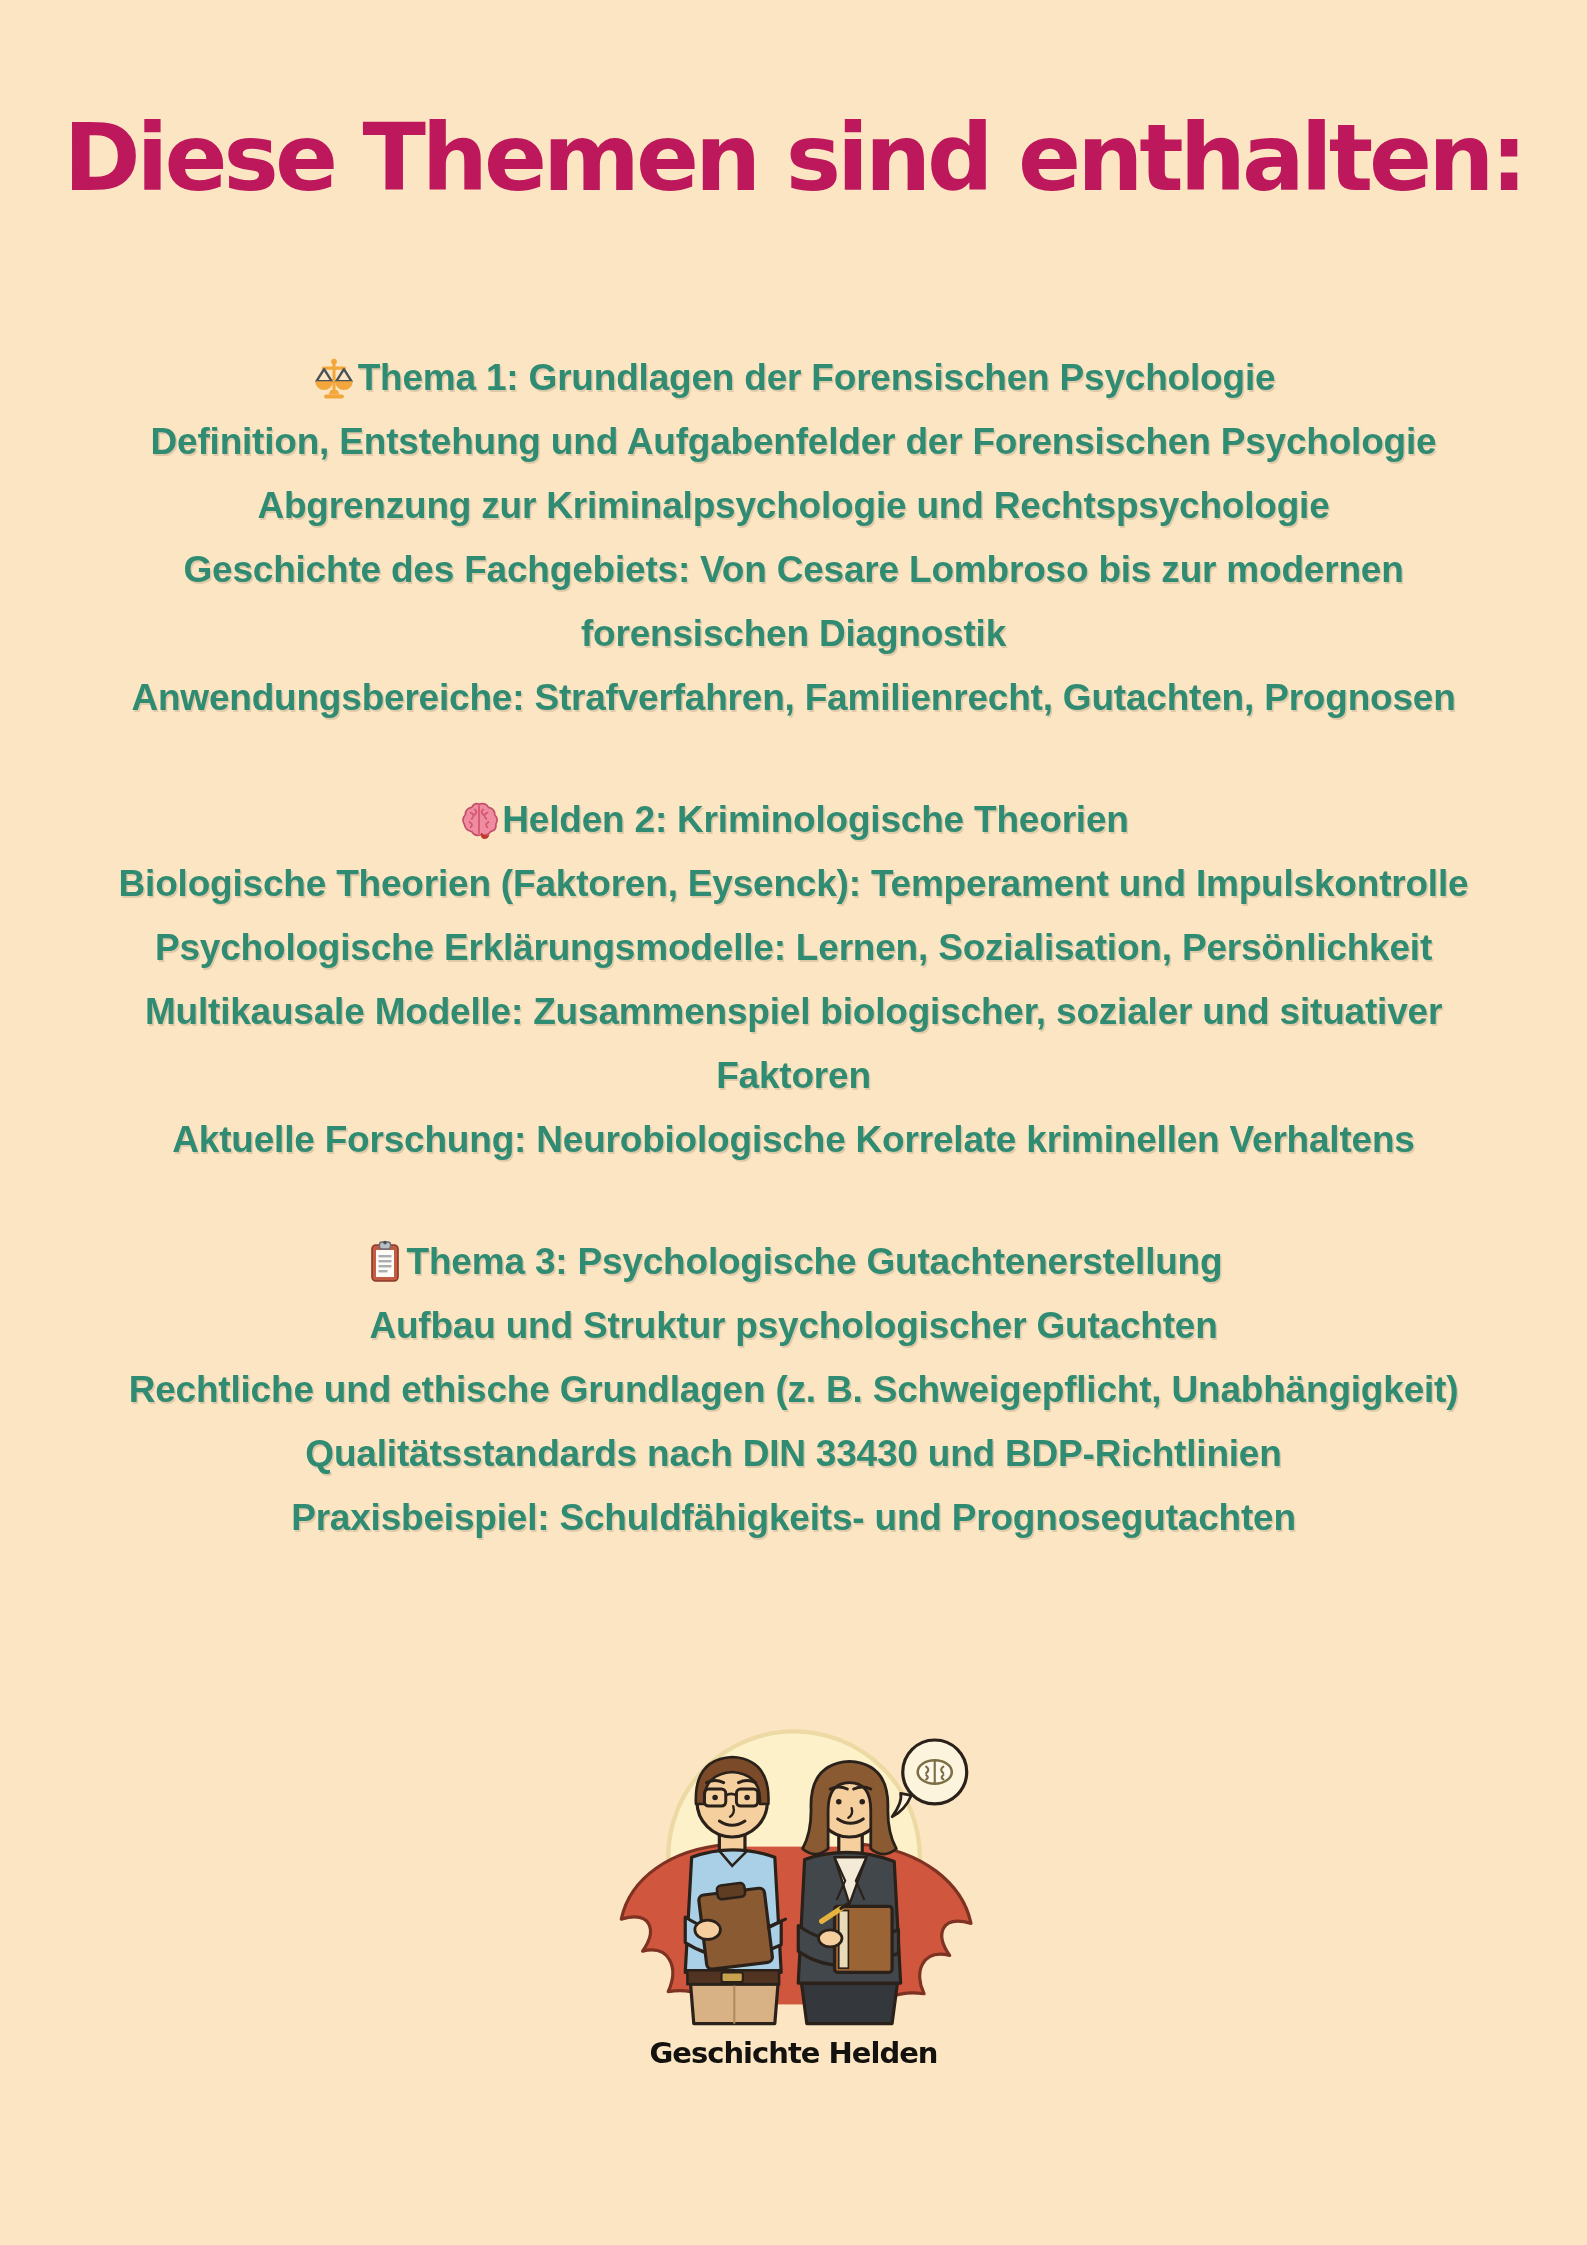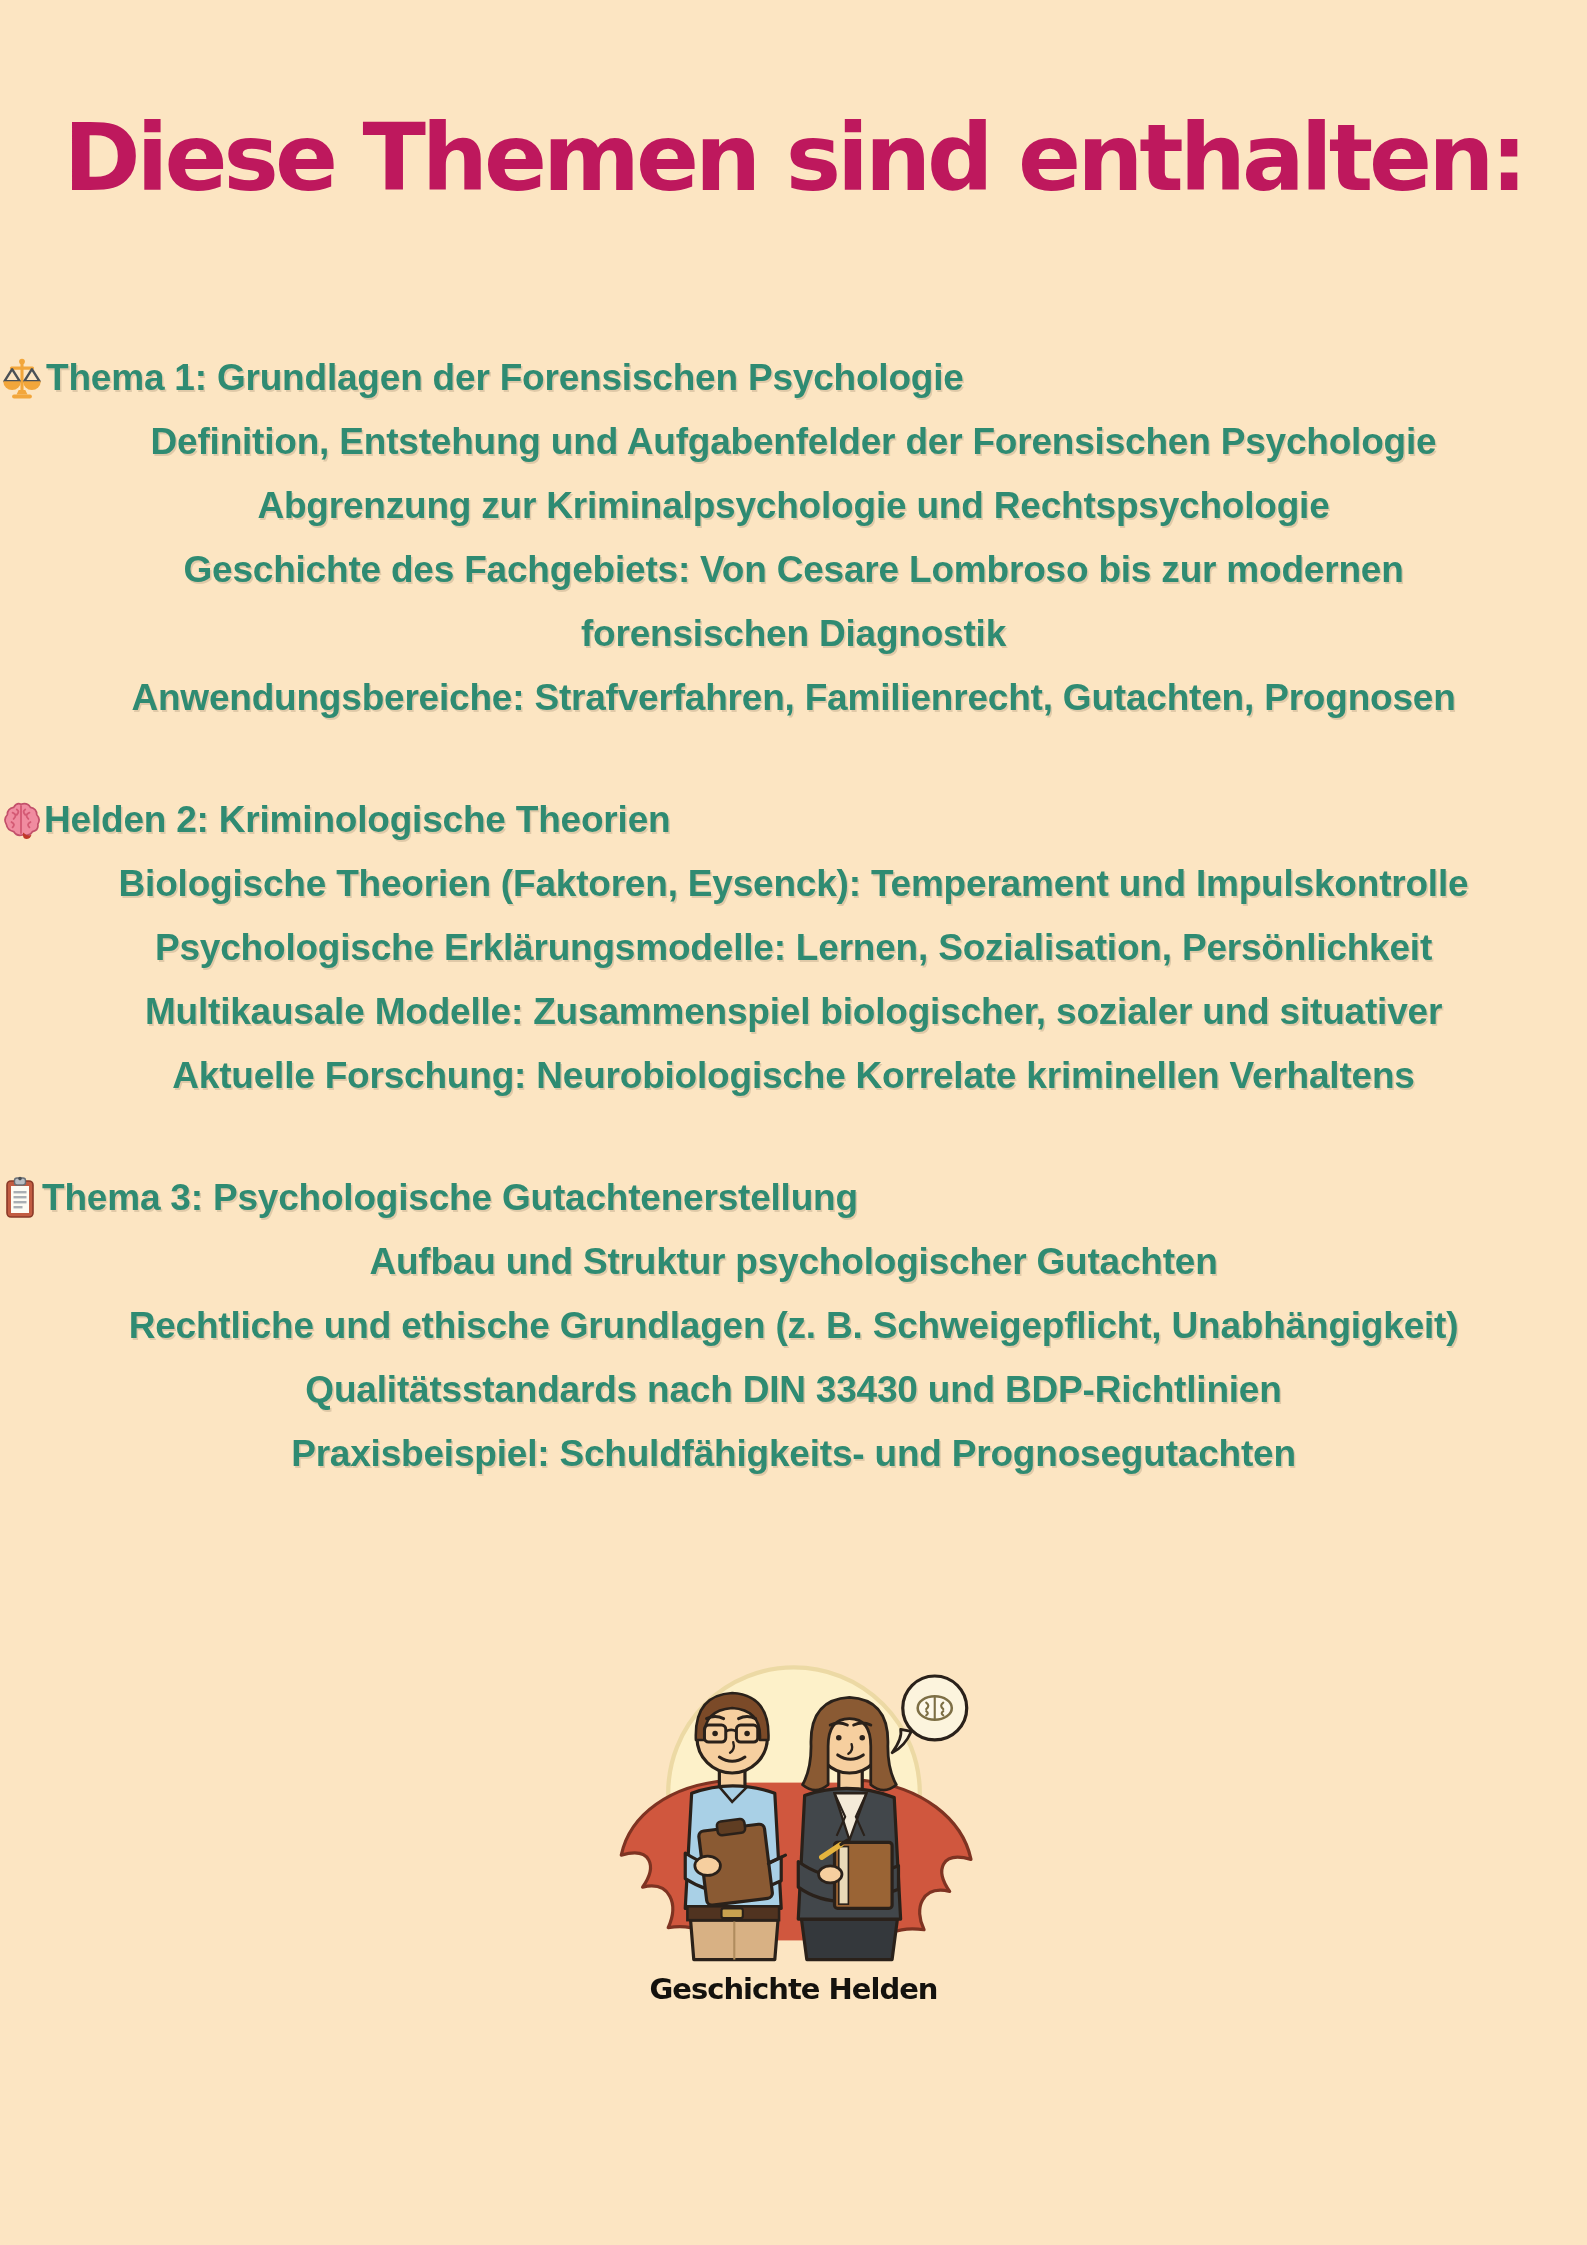--- a/index.html
+++ b/index.html
@@ -17,21 +17,21 @@
     font-size:93px;
     font-weight:bold;
     letter-spacing:-4px;
     color:#be185d;
     line-height:1.05;
   }
   .content { margin-top:138px; }
   .section { margin-top:58px; }
   .section.first { margin-top:0; }
   .heading-row {
-    display:flex; justify-content:flex-start; align-items:center; gap:2px;
+    display:flex; justify-content:center; align-items:center; gap:2px;
     height:64px;
   }
   .heading-text, .line {
     font-size:37px;
     font-weight:bold;
     color:#2f8b72;
     letter-spacing:-0.2px;
     line-height:64px;
     white-space:nowrap;
     text-shadow:1.5px 2px 0 rgba(140,120,90,0.25);
@@ -86,20 +86,21 @@
             <path d="M20,6 L20,33" stroke="#d45a74" stroke-width="1.8" fill="none"></path>
             <path d="M12,13 q5,2 1,6 M11,22 q4,2 1,5 M28,13 q-5,2 -1,6 M29,22 q-4,2 -1,5 M16,10 q3,2 0,5 M24,10 q-3,2 0,5" stroke="#d45a74" stroke-width="1.8" fill="none" stroke-linecap="round"></path>
             <path d="M22,32 q4,4 8,2 q-1,4 -5,4 q-4,0 -3,-6 Z" fill="#c0392b"></path>
           </svg>
         </span>
         <span class="heading-text">Helden 2: Kriminologische Theorien</span>
       </div>
       <div class="line">Biologische Theorien (Faktoren, Eysenck): Temperament und Impulskontrolle</div>
       <div class="line">Psychologische Erklärungsmodelle: Lernen, Sozialisation, Persönlichkeit</div>
       <div class="line">Multikausale Modelle: Zusammenspiel biologischer, sozialer und situativer</div>
+      <div class="line">Faktoren</div>
       <div class="line">Aktuelle Forschung: Neurobiologische Korrelate kriminellen Verhaltens</div>
     </div>
 
     <div class="section">
       <div class="heading-row">
         <span class="icon">
           <svg width="40" height="44" viewBox="0 0 40 44">
             <rect x="7" y="5" width="26" height="36" rx="4" fill="#c25c42" stroke="#8a3a28" stroke-width="1.6"></rect>
             <rect x="11" y="10" width="18" height="27" fill="#fdfbf4"></rect>
             <rect x="13.5" y="15" width="13" height="2.4" fill="#a9aeb4"></rect>

